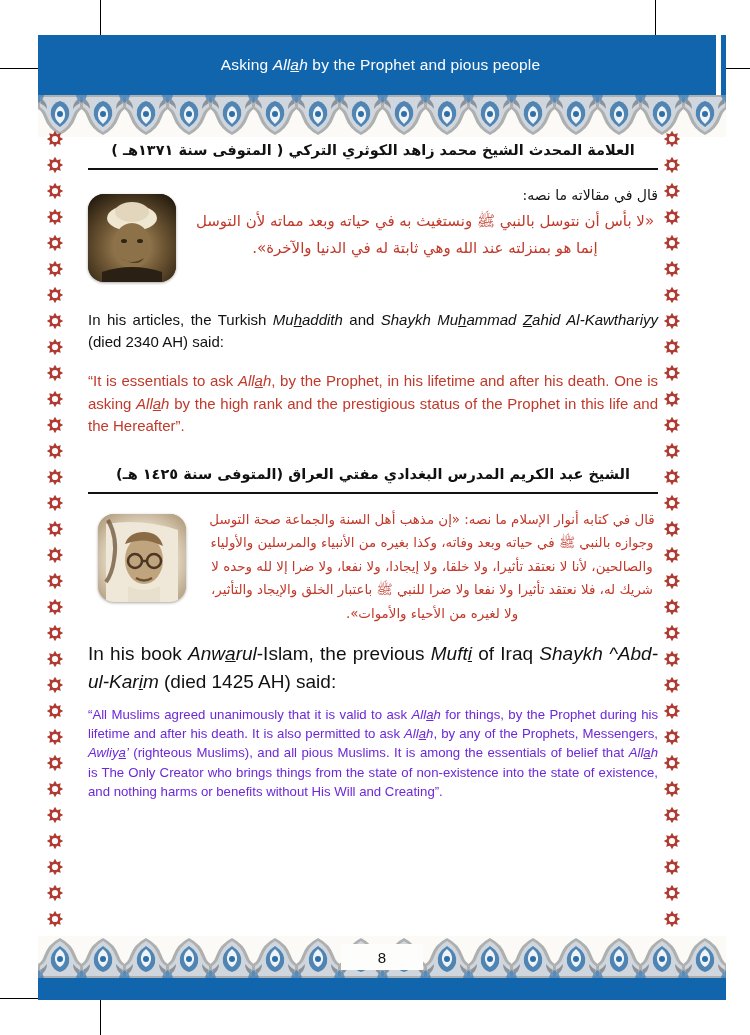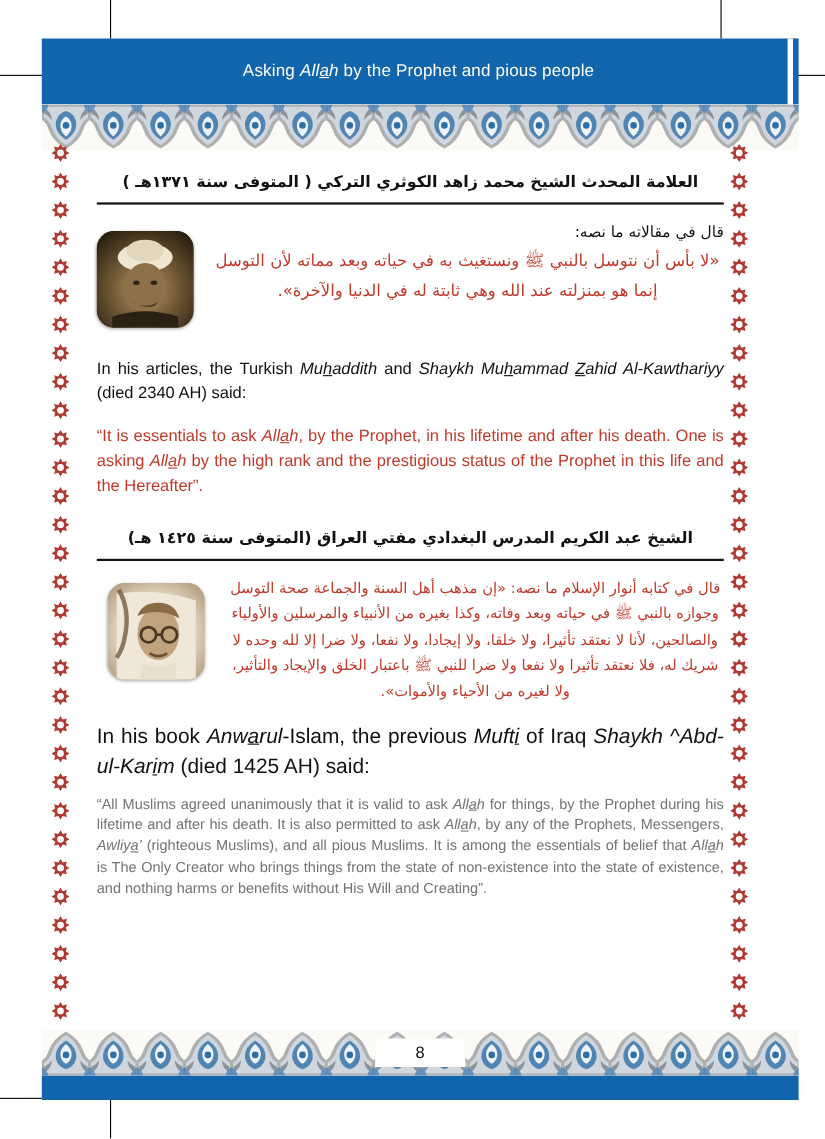--- a/index.html
+++ b/index.html
@@ -33,21 +33,21 @@
   
   .bottom-bar{position:absolute;left:38px;top:978px;width:688px;height:22px;background:#1065ad;}
 
   
   .side-chain{position:absolute;top:130px;width:22px;height:806px;}
   .side-left{left:46px;}
   .side-right{left:663px;}
   .rosette{position:absolute;left:0;width:18px;height:18px;}
 
   
-  .content{position:absolute;left:88px;top:156px;width:570px;}
+  .content{position:absolute;left:88px;top:140px;width:570px;}
 
   
   .ar-heading{direction:rtl;text-align:center;font-weight:bold;font-size:14.5px;
       color:#111;font-family:"DejaVu Sans","Liberation Sans",sans-serif;
       line-height:1.5;padding-bottom:6px;}
   .rule{border-bottom:2.5px solid #111;margin:0 0 14px 0;}
 
   
   .ar-intro{direction:rtl;text-align:right;font-size:14px;color:#111;
       font-family:"DejaVu Sans","Liberation Sans",sans-serif;line-height:1.7;}
@@ -67,21 +67,21 @@
 
   .block2{position:relative;min-height:120px;}
   .block2 .photo-wrap{position:absolute;left:10px;top:6px;}
   .block2 .txt{margin-left:118px;}
 
   
   .en{font-size:15px;line-height:1.5;color:#111;text-align:justify;}
   .en i{font-style:italic;}
   .en-red{font-size:15px;line-height:1.52;color:#c0392b;text-align:justify;}
   .en-red i{font-style:italic;}
-  .en-small{font-size:13.2px;line-height:1.46;color:#737373;text-align:justify;}
+  .en-small{font-size:13.2px;line-height:1.46;color:#6d28d9;text-align:justify;}
   .en-small i{font-style:italic;}
   .en-intro2{font-size:19px;line-height:1.5;color:#111;text-align:justify;}
   .en-intro2 i{font-style:italic;}
 
   .sp8{height:8px;} .sp12{height:12px;} .sp16{height:16px;} .sp20{height:20px;}
   .sp26{height:26px;}
 
   
   .pagenum{position:absolute;left:341px;top:944px;width:82px;height:26px;background:#fdfdfb;
      display:flex;align-items:center;justify-content:center;font-size:15px;color:#111;}

